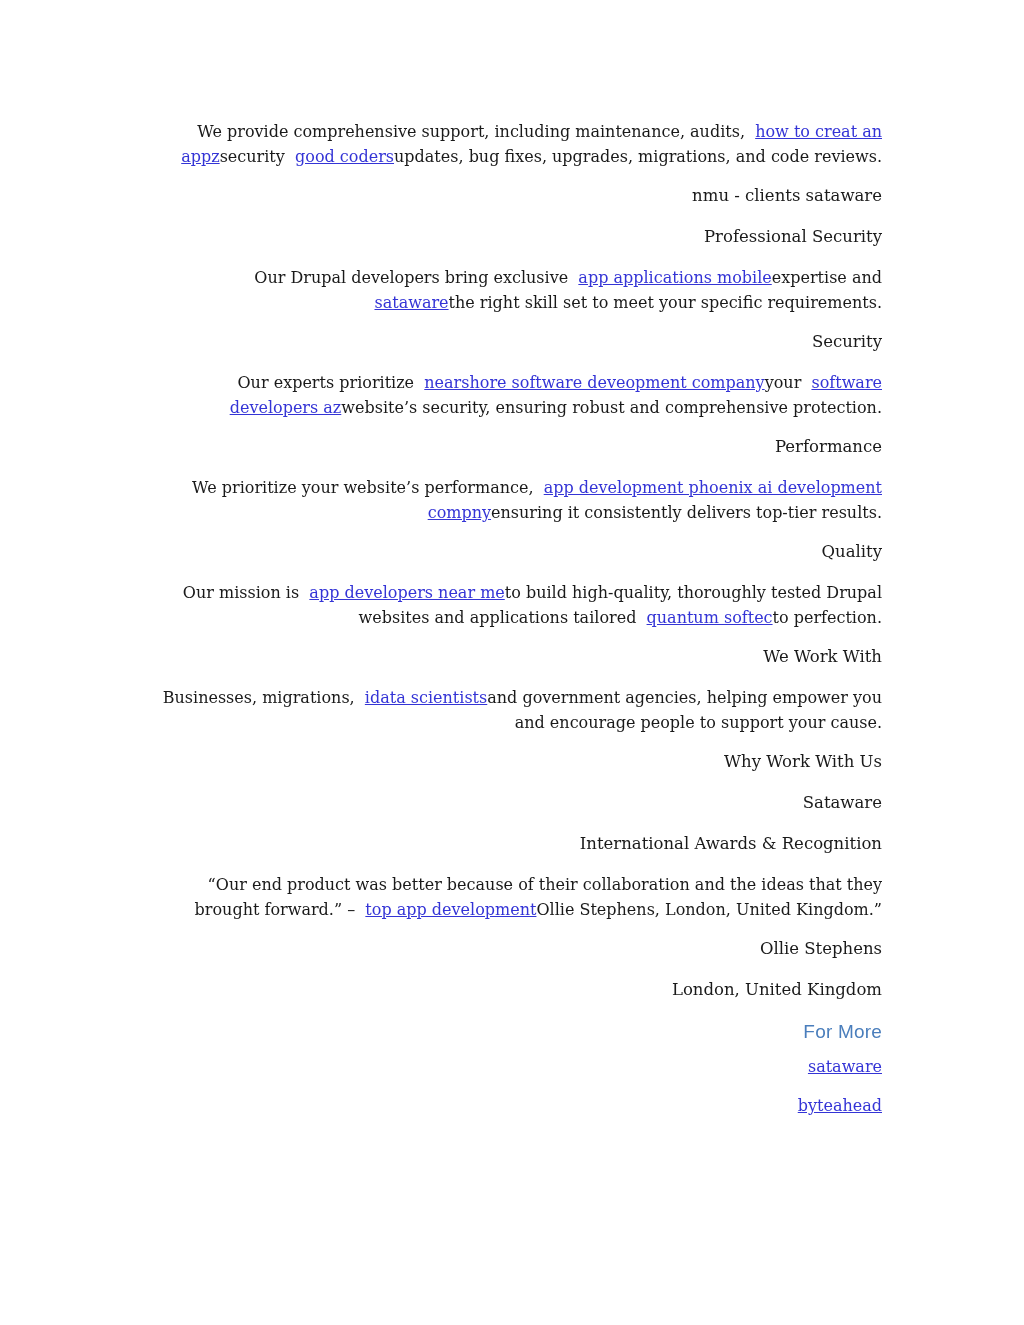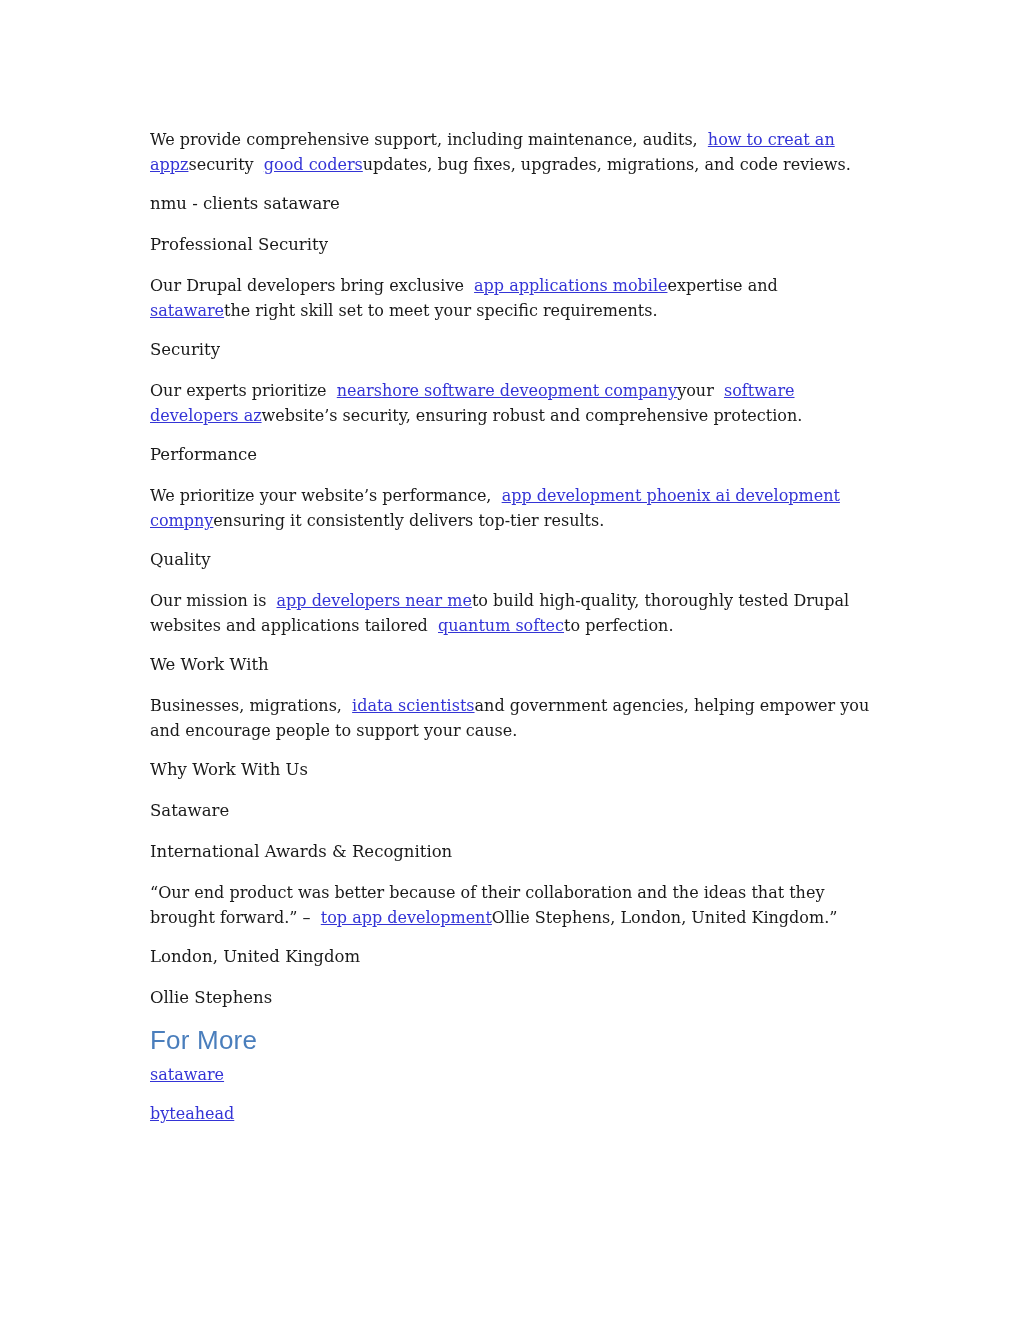--- a/index.html
+++ b/index.html
@@ -7,41 +7,41 @@
     position:relative;
     width:1024px;
     height:1325px;
     box-sizing:border-box;
     background:#ffffff;
     overflow:hidden;
   }
   .doc{
     position:absolute;
     left:150px;
-    top:127px;
+    top:119px;
     width:732px;
     font-family:"DejaVu Serif", serif;
     font-size:16px;
     line-height:25px;
     color:var(--text,#1a1a1a);
-    text-align:left;
+    text-align:right;
   }
   .doc p{
     margin:0 0 14px 0;
   }
   .doc h2{
     margin:2px 0 16px 0;
     font-size:16.5px;
     line-height:25px;
     font-weight:normal;
     color:var(--text,#1a1a1a);
   }
   .doc h2.accent{
     font-family:"Liberation Sans", sans-serif;
-    font-size:26px;
+    font-size:19px;
     line-height:28px;
     margin:3px 0 8px 0;
     color:var(--accent,#4a7ebc);
     letter-spacing:.2px;
   }
   .doc a.link{
     color:var(--link,#3434d6);
     text-decoration:underline;
     cursor:pointer;
   }
@@ -61,19 +61,19 @@
       <h2>Performance</h2>
       <p><span>We prioritize your website’s performance,  </span><a class="link" href="#">app development phoenix ai development compny</a><span>ensuring it consistently delivers top-tier results.</span></p>
       <h2>Quality</h2>
       <p><span>Our mission is  </span><a class="link" href="#">app developers near me</a><span>to build high-quality, thoroughly tested Drupal websites and applications tailored  </span><a class="link" href="#">quantum softec</a><span>to perfection.</span></p>
       <h2>We Work With</h2>
       <p><span>Businesses, migrations,  </span><a class="link" href="#">idata scientists</a><span>and government agencies, helping empower you and encourage people to support your cause.</span></p>
       <h2>Why Work With Us</h2>
       <h2>Sataware</h2>
       <h2>International Awards &amp; Recognition</h2>
       <p><span>“Our end product was better because of their collaboration and the ideas that they brought forward.” –  </span><a class="link" href="#">top app development</a><span>Ollie Stephens, London, United Kingdom.”</span></p>
+      <h2>Ollie Stephens</h2>
       <h2>London, United Kingdom</h2>
-      <h2>Ollie Stephens</h2>
       <h2 class="accent">For More</h2>
       <p><a class="link" href="#">sataware</a></p>
       <p><a class="link" href="#">byteahead</a></p>
     </div>
 </div>
 
 </body></html>

